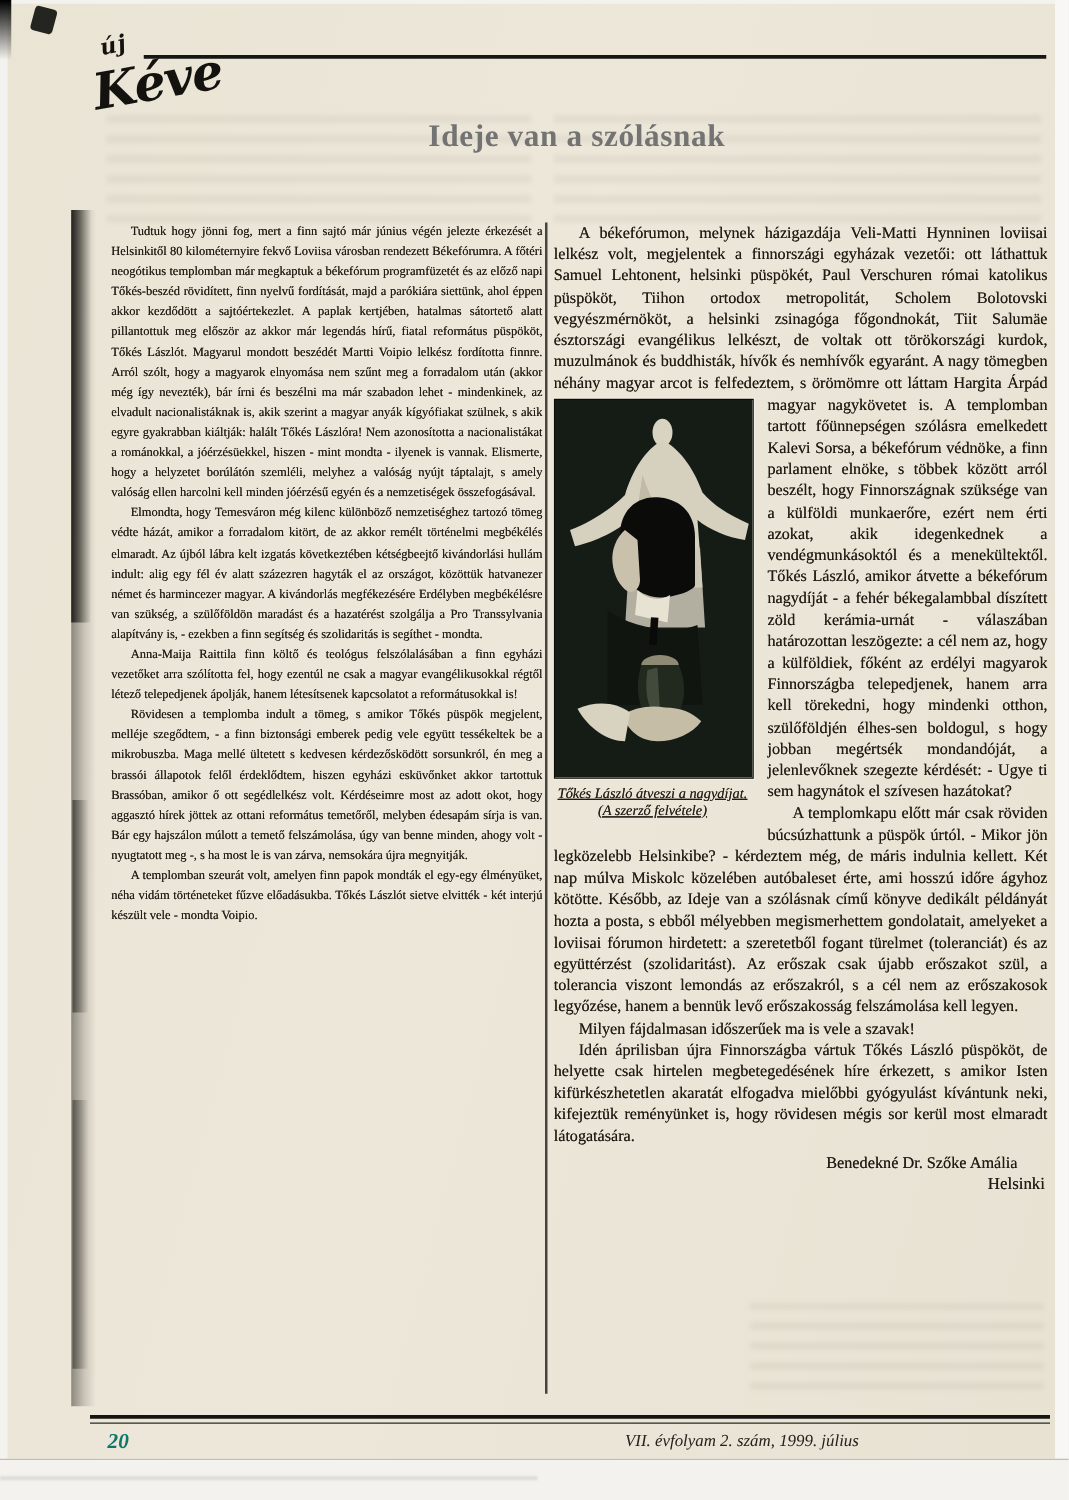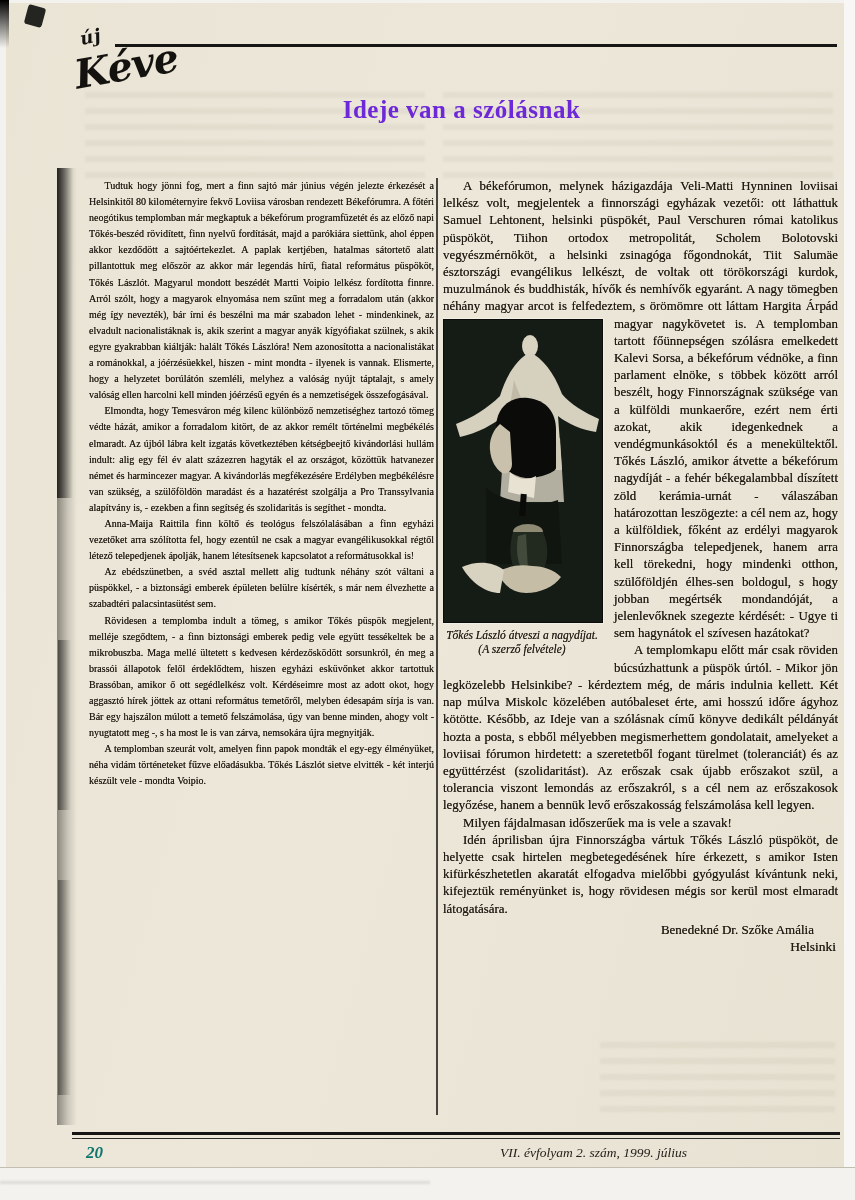--- a/index.html
+++ b/index.html
@@ -38,34 +38,34 @@
 
   
   .head-rule{position:absolute;left:115px;top:44px;width:722px;height:3px;background:#161614;}
   .logo{position:absolute;left:68px;top:24px;width:130px;height:90px;color:#14120f;}
   .logo-uj{position:absolute;left:12px;top:2px;font:bold italic 18px "DejaVu Serif",serif;
     transform:rotate(-12deg);letter-spacing:1px;}
   .logo-keve{position:absolute;left:6px;top:18px;font:bold italic 40px "DejaVu Serif",serif;
     transform:rotate(-10deg);letter-spacing:-1px;}
 
   
-  .headline{position:absolute;left:85px;top:96px;width:753px;text-align:center;color:#6d28d9;}
+  .headline{position:absolute;left:85px;top:96px;width:753px;text-align:center;color:#737373;}
   .headline h1{margin:0;font:bold 25px/1.1 "Liberation Serif",serif;letter-spacing:.5px;}
   .headline h2{margin:7px 0 0 0;font:bold 15px/1.2 "Liberation Serif",serif;}
 
   
   .col{position:absolute;top:178px;color:#201b14;text-align:justify;overflow:hidden;
     text-shadow:0 0 .4px rgba(45,38,28,.85);}
   .col-left{left:89px;width:345px;height:938px;font-size:10px;line-height:16.1px;}
   .col-right{left:443px;width:395px;height:938px;font-size:12.9px;line-height:17.2px;}
   .para{margin:0;text-indent:1.55em;}
   .col-divider{position:absolute;left:436px;top:178px;width:2px;height:937px;background:rgba(42,40,36,.85);}
 
   
-  .photo-figure{float:left;width:158px;margin:3px 13px 5px 0;display:block;text-indent:0;}
+  .photo-figure{float:left;width:158px;margin:3px 13px 5px 0;display:block;text-indent:0;text-decoration:underline;}
   .photo-frame{width:158px;height:302px;display:block;border:1px solid #0b0b09;
     box-shadow:0 0 0 1px rgba(255,255,255,.35);}
   .photo-frame svg{display:block;}
   .photo-caption{display:block;text-align:center;font:italic 11.5px/14px "Liberation Serif",serif;
     color:#25201a;margin-top:5px;}
 
   .signature{margin-top:3px;text-align:right;text-indent:0;}
   .signature .sig-name{font-weight:normal;font-size:13px;padding-right:24px;display:block;}
   .signature .sig-place{display:block;font-size:13.5px;padding-right:2px;}
 
@@ -98,21 +98,20 @@
 </div>
 
 <div class="headline">
   <h1>Ideje van a szólásnak</h1>
 </div>
 
 <div class="col col-left">
   <div class="para">Tudtuk hogy jönni fog, mert a finn sajtó már június végén jelezte érkezését a Helsinkitől 80 kilométernyire fekvő Loviisa városban rendezett Békefórumra. A főtéri neogótikus templomban már megkaptuk a békefórum programfüzetét és az előző napi Tőkés-beszéd rövidített, finn nyelvű fordítását, majd a parókiára siettünk, ahol éppen akkor kezdődött a sajtóértekezlet. A paplak kertjében, hatalmas sátortető alatt pillantottuk meg először az akkor már legendás hírű, fiatal református püspököt, Tőkés Lászlót. Magyarul mondott beszédét Martti Voipio lelkész fordította finnre. Arról szólt, hogy a magyarok elnyomása nem szűnt meg a forradalom után (akkor még így nevezték), bár írni és beszélni ma már szabadon lehet - mindenkinek, az elvadult nacionalistáknak is, akik szerint a magyar anyák kígyófiakat szülnek, s akik egyre gyakrabban kiáltják: halált Tőkés Lászlóra! Nem azonosította a nacionalistákat a románokkal, a jóérzésüekkel, hiszen - mint mondta - ilyenek is vannak. Elismerte, hogy a helyzetet borúlátón szemléli, melyhez a valóság nyújt táptalajt, s amely valóság ellen harcolni kell minden jóérzésű egyén és a nemzetiségek összefogásával.</div>
   <div class="para">Elmondta, hogy Temesváron még kilenc különböző nemzetiséghez tartozó tömeg védte házát, amikor a forradalom kitört, de az akkor remélt történelmi megbékélés elmaradt. Az újból lábra kelt izgatás következtében kétségbeejtő kivándorlási hullám indult: alig egy fél év alatt százezren hagyták el az országot, közöttük hatvanezer német és harmincezer magyar. A kivándorlás megfékezésére Erdélyben megbékélésre van szükség, a szülőföldön maradást és a hazatérést szolgálja a Pro Transsylvania alapítvány is, - ezekben a finn segítség és szolidaritás is segíthet - mondta.</div>
   <div class="para">Anna-Maija Raittila finn költő és teológus felszólalásában a finn egyházi vezetőket arra szólította fel, hogy ezentúl ne csak a magyar evangélikusokkal régtől létező telepedjenek ápolják, hanem létesítsenek kapcsolatot a reformátusokkal is!</div>
-  <div class="para">Az ebédszünetben, a svéd asztal mellett alig tudtunk néhány szót váltani a püspökkel, - a biztonsági emberek épületen belülre kísérték, s már nem élvezhette a szabadtéri palacsintasütést sem.</div>
   <div class="para">Rövidesen a templomba indult a tömeg, s amikor Tőkés püspök megjelent, melléje szegődtem, - a finn biztonsági emberek pedig vele együtt tessékeltek be a mikrobuszba. Maga mellé ültetett s kedvesen kérdezősködött sorsunkról, én meg a brassói állapotok felől érdeklődtem, hiszen egyházi esküvőnket akkor tartottuk Brassóban, amikor ő ott segédlelkész volt. Kérdéseimre most az adott okot, hogy aggasztó hírek jöttek az ottani református temetőről, melyben édesapám sírja is van. Bár egy hajszálon múlott a temető felszámolása, úgy van benne minden, ahogy volt - nyugtatott meg -, s ha most le is van zárva, nemsokára újra megnyitják.</div>
   <div class="para">A templomban szeurát volt, amelyen finn papok mondták el egy-egy élményüket, néha vidám történeteket fűzve előadásukba. Tőkés Lászlót sietve elvitték - két interjú készült vele - mondta Voipio.</div>
 </div>
 
 <div class="col-divider"></div>
 
 <div class="col col-right">
   <div class="para">
     <span>A békefórumon, melynek házigazdája Veli-Matti Hynninen loviisai lelkész volt, megjelentek a finnországi egyházak vezetői: ott láthattuk Samuel Lehtonent, helsinki püspökét, Paul Verschuren római katolikus püspököt, Tiihon ortodox metropolitát, Scholem Bolotovski vegyészmérnököt, a helsinki zsinagóga főgondnokát, Tiit Salumäe észtországi evangélikus lelkészt, de voltak ott törökországi kurdok, muzulmánok és buddhisták, hívők és nemhívők egyaránt. A nagy tömegben néhány magyar arcot is felfedeztem, s örömömre ott láttam Hargita Árpád magyar</span>
     <div class="photo-figure">

